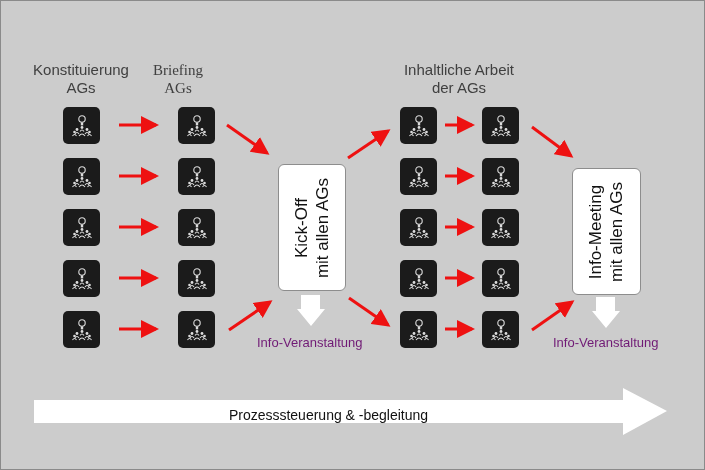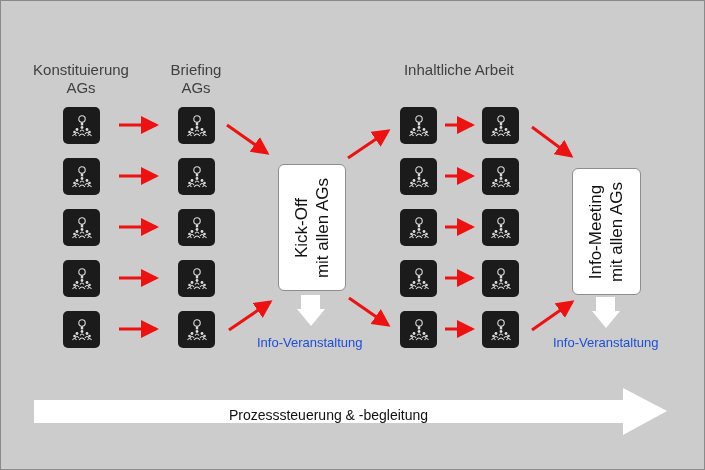--- a/index.html
+++ b/index.html
@@ -4,38 +4,39 @@
 <style>
   html, body { margin:0; padding:0; }
   body { width:705px; height:470px; overflow:hidden; background:#cccccc; font-family:"DejaVu Sans", sans-serif; }
   #canvas { position:relative; width:703px; height:468px; border:1px solid #8a8a8a; background:#cccccc; }
   .label { position:absolute; color:#404040; font-size:15px; line-height:18px; text-align:center; white-space:nowrap; font-family:"Liberation Sans", sans-serif; }
   .box { position:absolute; width:37px; height:37px; background:#1b1b1b; border-radius:5px; display:flex; align-items:center; justify-content:center; }
   .box svg { width:22px; height:24px; }
   .event { position:absolute; background:#fff; border:1px solid #8d8d8d; border-radius:6px; display:flex; align-items:center; justify-content:center; }
   .event .vtext { transform:rotate(-90deg); white-space:nowrap; text-align:center; font-family:"Liberation Sans", sans-serif; font-size:17px; line-height:21px; color:#111; }
   svg.overlay { position:absolute; left:0; top:0; }
-  .info { position:absolute; font-family:"Liberation Sans", sans-serif; font-size:13px; color:#1d4ed8; white-space:nowrap; }
+  .info { position:absolute; font-family:"Liberation Sans", sans-serif; font-size:13px; color:#701a75; white-space:nowrap; }
   .bottom-text { position:absolute; left:33px; width:589px; top:399px; height:30px; display:flex; align-items:center; justify-content:center; font-family:"Liberation Sans", sans-serif; font-size:14px; color:#111; }
 </style>
 </head>
 <body>
 
 <div id="canvas">
 
   <div class="label" style="left:30px; top:60px; width:100px;">
     <div>Konstituierung</div>
     <div>AGs</div>
   </div>
-  <div class="label" style="left:155px; top:60px; width:80px;">
+  <div class="label" style="left:137px; top:60px; width:80px;font-family:Liberation Serif, serif;">
     <div>Briefing</div>
     <div>AGs</div>
   </div>
   <div class="label" style="left:388px; top:60px; width:140px;">
     <div>Inhaltliche Arbeit</div>
+    <div>der AGs</div>
   </div>
 
   <div id="nodes">
       <div class="box" style="left: 62px; top: 106px;">
         <svg viewBox="0 0 22 24">
   <circle cx="11" cy="5" r="3.2" fill="none" stroke="#ddd" stroke-width="1.1"></circle>
   <rect x="9.8" y="8.4" width="2.4" height="3" fill="#ddd"></rect>
   <circle cx="11" cy="13.5" r="1.4" fill="#ddd"></circle>
   <circle cx="6" cy="15.5" r="1.4" fill="#ddd"></circle>
   <circle cx="16" cy="15.5" r="1.4" fill="#ddd"></circle>

